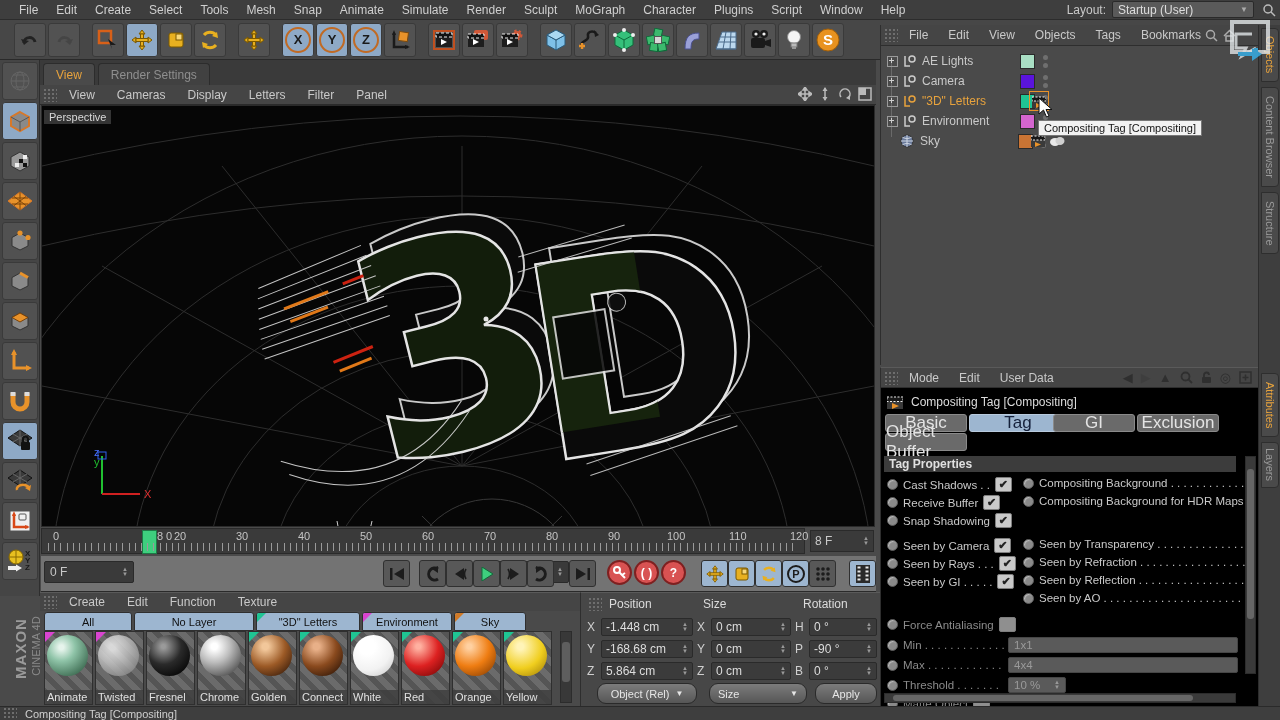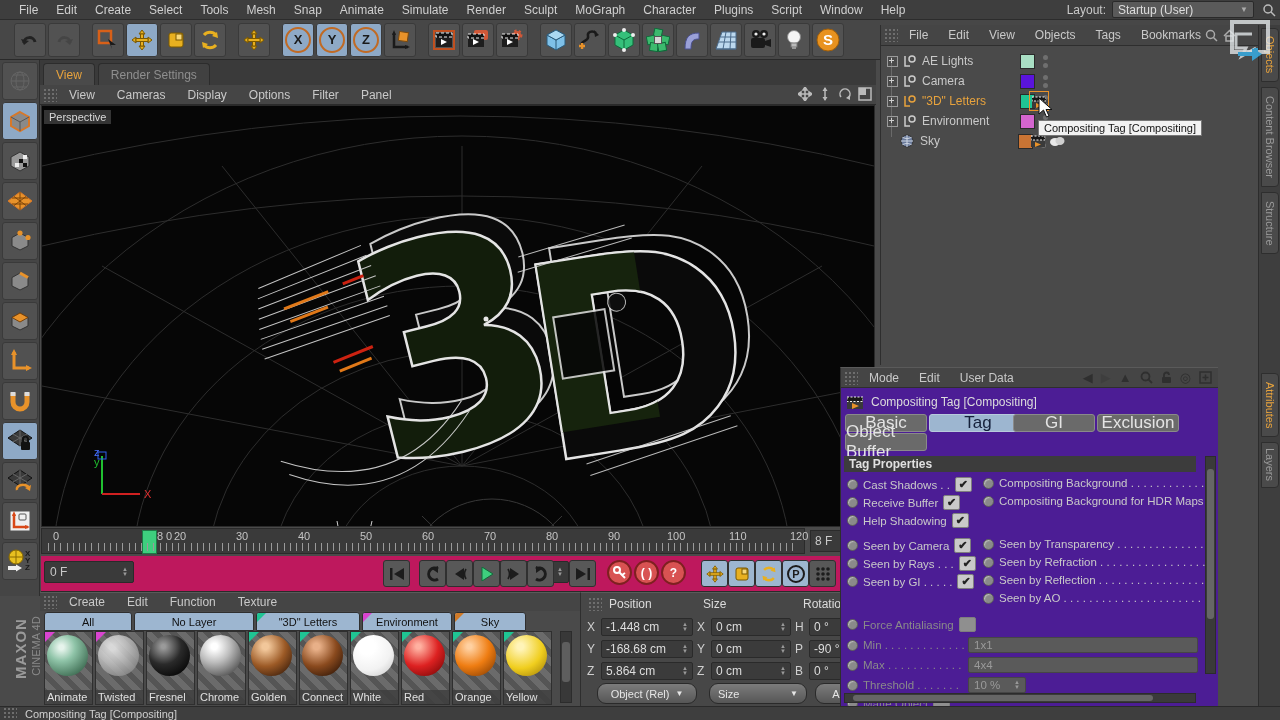--- a/index.html
+++ b/index.html
@@ -46,21 +46,21 @@
   .persp{position:absolute;left:2px;top:4px;background:#3c3c3cdd;color:#d8d8d8;padding:1px 5px;font-size:11px;}
   
   .ruler{left:41px;top:528px;width:764px;height:26px;background:#3a3a3a;border:1px solid #2a2a2a;box-sizing:border-box;}
   .ruler .tick{position:absolute;top:1px;font-size:11px;color:#c4c4c4;}
   .minor{position:absolute;left:6px;right:6px;bottom:2px;height:8px;
          background:repeating-linear-gradient(90deg,#9a9a9a 0 1px,transparent 1px 6.2px);}
   .playhead{position:absolute;left:100px;top:1px;width:13px;height:22px;background:#3ecf7e;border:1px solid #1d7a46;}
   .framebox{left:810px;top:530px;width:64px;height:22px;background:#3a3a3a;border:1px solid #2a2a2a;
             display:flex;align-items:center;justify-content:space-between;padding:0 4px;box-sizing:border-box;}
   .stepper{display:flex;flex-direction:column;font-size:6px;line-height:5px;color:#999;}
-  .transport{left:41px;top:556px;width:835px;height:36px;background:#be185d;border-bottom:1px solid #2a2a2a;box-sizing:border-box;}
+  .transport{left:41px;top:556px;width:835px;height:36px;background:#737373;border-bottom:1px solid #2a2a2a;box-sizing:border-box;}
   .field{position:absolute;top:5px;height:22px;background:#3a3a3a;border:1px solid #2a2a2a;border-radius:2px;
          display:flex;align-items:center;justify-content:space-between;padding:0 5px;box-sizing:border-box;}
   .rangebar{position:absolute;top:5px;left:99px;width:338px;height:22px;border-radius:11px;
             background:linear-gradient(#8a8a8a,#5f5f5f);border:1px solid #2a2a2a;display:flex;align-items:center;
             justify-content:space-between;padding:0 8px;box-sizing:border-box;color:#2e2e2e;font-weight:bold;}
   .tbtn{position:absolute;top:4px;width:25px;height:25px;background:#585858;border:1px solid #303030;border-radius:3px;
         display:flex;align-items:center;justify-content:center;}
   .tbtn.blue{background:#9db6d0;}
   .redbtn{position:absolute;top:4px;width:25px;height:25px;border-radius:50%;background:#d85252;border:2px solid #7e2020;
           box-sizing:border-box;display:flex;align-items:center;justify-content:center;color:#fff;font-weight:bold;font-size:12px;}
@@ -115,21 +115,21 @@
   .oname.sel{color:#e8a33d;}
   .chip{width:13px;height:13px;border:1px solid #2a2a2a;margin-left:2px;flex:0 0 auto;}
   .dots{display:flex;flex-direction:column;gap:3px;margin-left:8px;flex:0 0 auto;}
   .dots i{width:5px;height:5px;border-radius:50%;background:#6f6f6f;}
   .treeline{position:absolute;left:10px;top:10px;width:1px;height:80px;background:#6a6a6a;}
   .tagbox{position:absolute;width:18px;height:18px;display:flex;align-items:center;justify-content:center;}
   .tagbox.selTag{border:1px solid #e8922a;}
   .tooltip{position:absolute;background:#f2f2f2;color:#141414;border:1px solid #777;font-size:11px;
            padding:1px 5px;white-space:nowrap;z-index:30;}
   
-  .attr{left:840px;top:367px;width:378px;height:339px;background:#4c1d95;border-left:1px solid #2e2e2e;
+  .attr{left:880px;top:367px;width:378px;height:339px;background:#000000;border-left:1px solid #2e2e2e;
         border-top:1px solid #5a5a5a;box-sizing:border-box;overflow:hidden;}
   .attrmenu{position:absolute;left:0;top:0;width:100%;height:20px;background:#454545;border-bottom:1px solid #2e2e2e;
             display:flex;align-items:center;gap:2px;box-sizing:border-box;}
   .attrmenu .mi{padding:0 9px;}
   .attricons{position:absolute;right:6px;top:2px;display:flex;gap:8px;align-items:center;color:#2f2f2f;}
   .attrtitle{position:absolute;left:6px;top:26px;display:flex;align-items:center;gap:8px;color:#dcdcdc;}
   .atab{position:absolute;height:18px;background:#6a6a6a;border:1px solid #8a8a8a;border-radius:3px;color:#e4e4e4;
         display:flex;align-items:center;justify-content:center;font-size:17px;box-sizing:border-box;}
   .atab.on{background:#9db6d0;color:#14203a;border-color:#b8cadd;}
   .secthead{position:absolute;left:3px;top:88px;width:352px;height:16px;background:#3c3c3c;color:#e0e0e0;
@@ -485,21 +485,21 @@
 
   <div class="abs vp-tabs">
     <div class="vp-tab on">View</div>
     <div class="vp-tab off">Render Settings</div>
   </div>
   <div class="abs vp-menu">
     <span class="handle"></span>
     <span class="mi">View</span>
     <span class="mi">Cameras</span>
     <span class="mi">Display</span>
-    <span class="mi">Options</span>
+    <span class="mi">Letters</span>
     <span class="mi">Filter</span>
     <span class="mi">Panel</span>
     <span class="vp-micons">
       <svg width="14" height="14">
           <g stroke="#bbb" stroke-width="1.5">
             <path d="M7 1 L7 13 M1 7 L13 7"></path>
             <path d="M7 0 L5 3 L9 3 Z M7 14 L5 11 L9 11 Z M0 7 L3 5 L3 9 Z M14 7 L11 5 L11 9 Z" fill="#bbb"></path>
           </g>
         </svg>
       <svg width="14" height="14">
@@ -1119,21 +1119,21 @@
         <span>Cast Shadows . .</span>
         <span class="cb">✔</span>
       </div>
     <div class="prow" style="left:6px;top:127px;">
         <span class="radio"></span>
         <span>Receive Buffer</span>
         <span class="cb">✔</span>
       </div>
     <div class="prow" style="left:6px;top:145px;">
         <span class="radio"></span>
-        <span>Help Shadowing</span>
+        <span>Snap Shadowing</span>
         <span class="cb">✔</span>
       </div>
     <div class="prow" style="left:142px;top:109px;">
         <span class="radio"></span>
         <span>Compositing Background . . . . . . . . . . . . .</span>
       </div>
     <div class="prow" style="left:142px;top:127px;">
         <span class="radio"></span>
         <span>Compositing Background for HDR Maps</span>
       </div>

